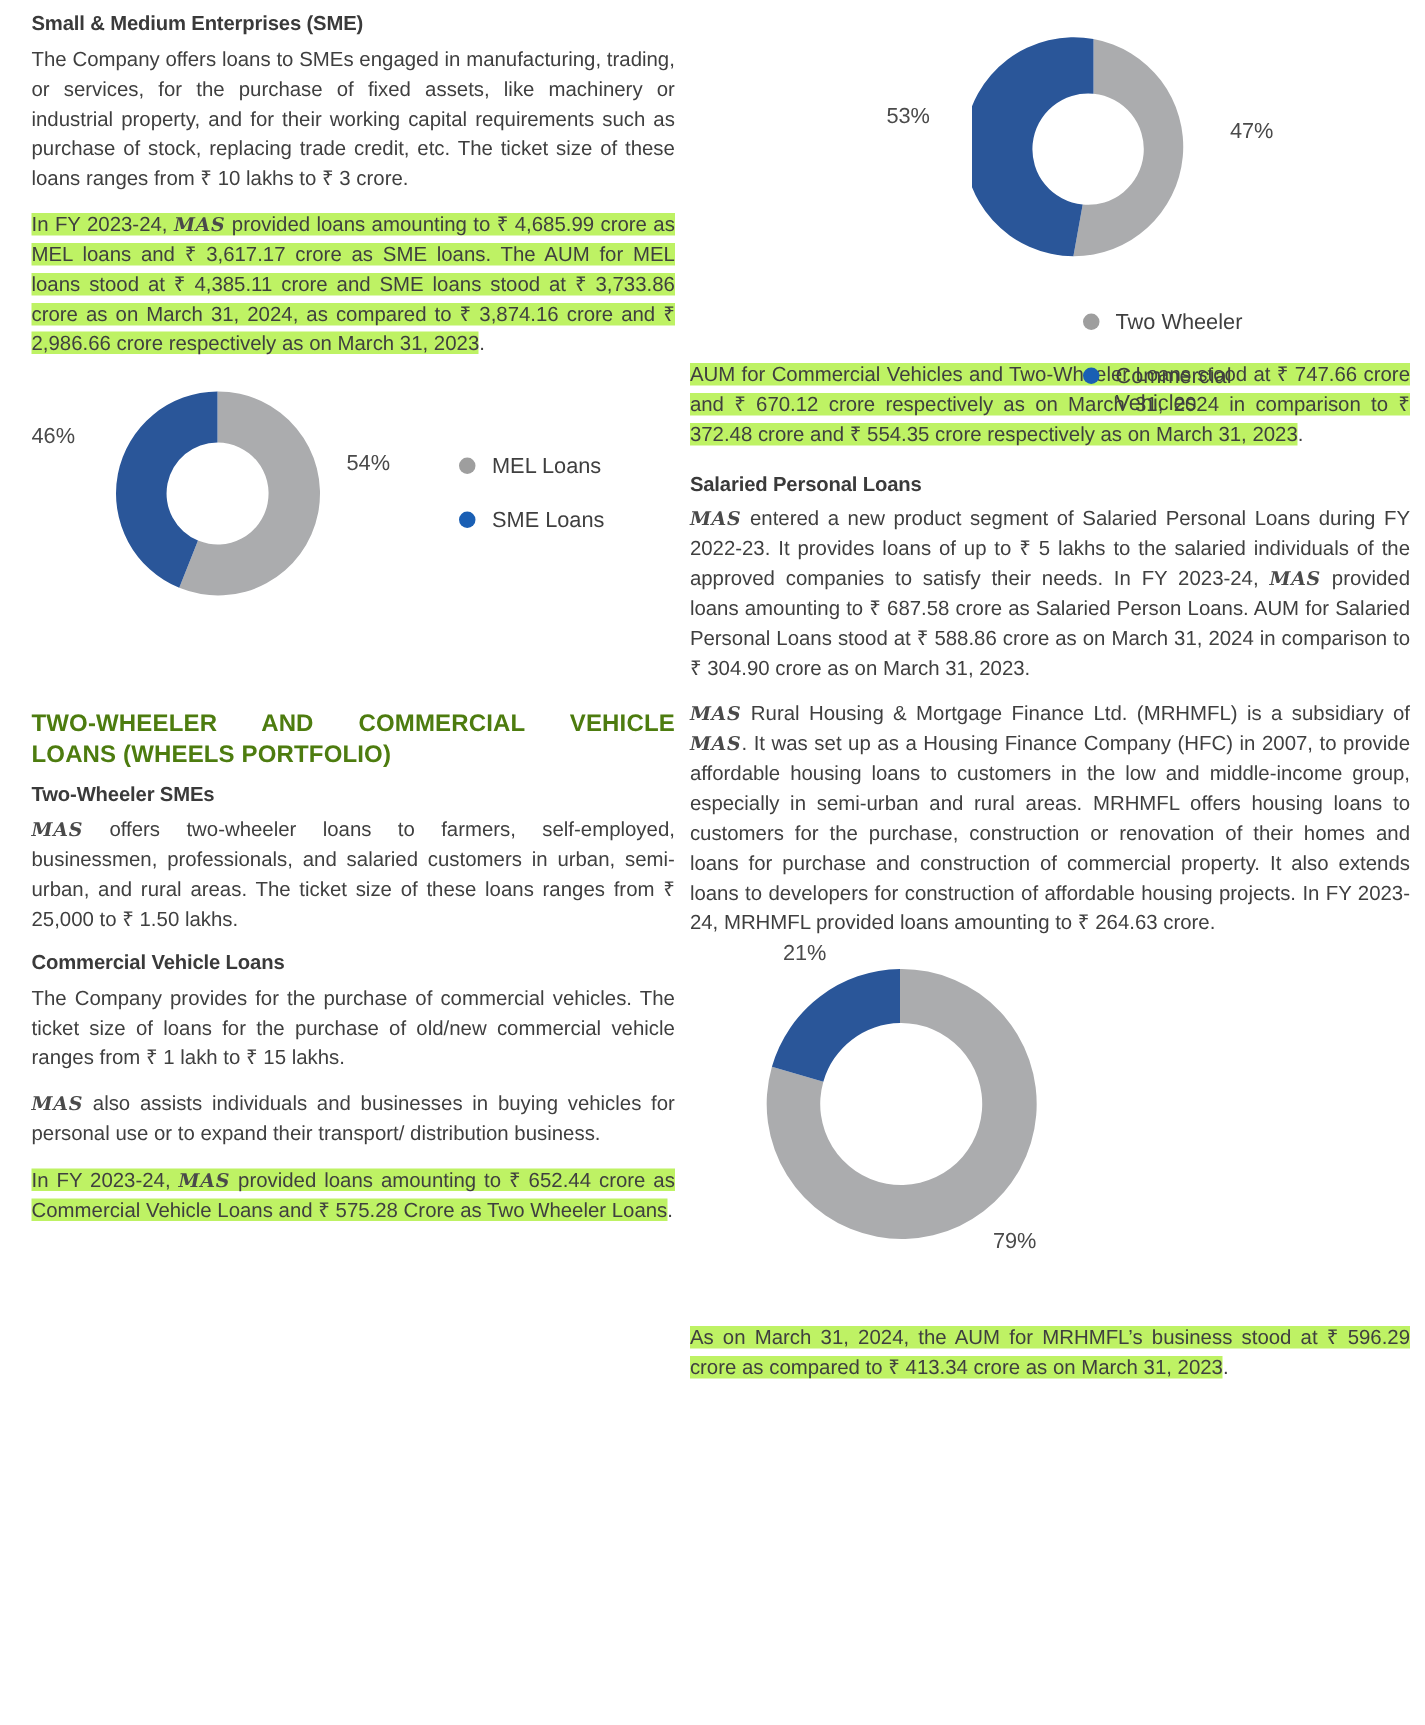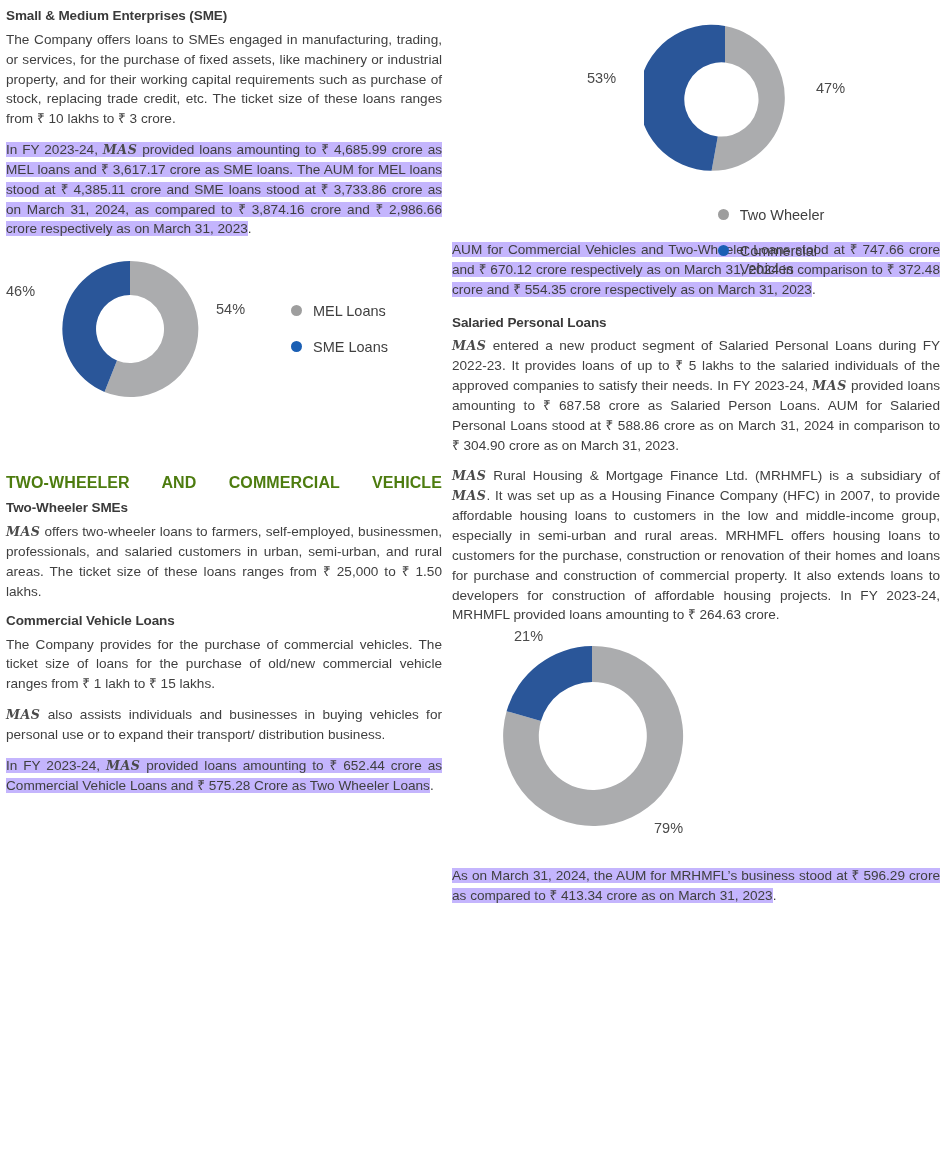--- a/index.html
+++ b/index.html
@@ -14,21 +14,21 @@
     font-family: "Liberation Sans", sans-serif;
     color: #3f3f3f;
     position: relative;
     overflow: hidden;
   }
   .page {
     width: 950px;
     height: 1150px;
     position: relative;
     display: flex;
-    padding: 8px 0 0 0;
+    padding: 8px 0 0 15px;
   }
   .col {
     position: relative;
   }
   .col-left {
     width: 448px;
     padding: 0 6px 0 6px;
   }
   .col-right {
     width: 502px;
@@ -60,21 +60,21 @@
     display: block;
   }
   p.body {
     font-size: 13.6px;
     line-height: 1.46;
     text-align: justify;
     margin: 0 0 11px 0;
     color: #3f3f3f;
   }
   .hl {
-    background: #c4b5fd;
+    background: #bef264;
     box-decoration-break: clone;
     -webkit-box-decoration-break: clone;
   }
   .mas {
     font-family: "DejaVu Serif", serif;
     font-weight: bold;
     font-size: 0.93em;
     letter-spacing: 0.5px;
     font-style: italic;
     color: #4a4a4a;
@@ -160,20 +160,21 @@
           <div class="legend-row">
             <span class="dot blue"></span>
             <span class="legend-label">SME Loans</span>
           </div>
         </div>
       </div>
     </div>
 
     <div class="section-head">
       <span>TWO-WHEELER AND COMMERCIAL VEHICLE</span>
+      <span class="lastline">LOANS (WHEELS PORTFOLIO)</span>
     </div>
 
     <h3 class="sub-head">Two-Wheeler SMEs</h3>
     <p class="body"><span class="mas">MAS</span><span> offers two-wheeler loans to farmers, self-employed, businessmen, professionals, and salaried customers in urban, semi-urban, and rural areas. The ticket size of these loans ranges from ₹ 25,000 to ₹ 1.50 lakhs.</span></p>
 
     <h3 class="sub-head">Commercial Vehicle Loans</h3>
     <p class="body">The Company provides for the purchase of commercial vehicles. The ticket size of loans for the purchase of old/new commercial vehicle ranges from ₹ 1 lakh to ₹ 15 lakhs.</p>
 
     <p class="body"><span class="mas">MAS</span><span> also assists individuals and businesses in buying vehicles for personal use or to expand their transport/ distribution business.</span></p>
 
@@ -224,16 +225,16 @@
             <path d="M 100 10 A 90 90 0 1 1 14.6 75.2 L 48.9 85.1 A 54 54 0 1 0 100 46 Z" fill="#abacae"></path>
 
             <path d="M 14.6 75.2 A 90 90 0 0 1 100 10 L 100 46 A 54 54 0 0 0 48.9 85.1 Z" fill="#2a5699"></path>
           </svg>
           <div class="pct" style="left:162px; top:184px;">79%</div>
           <div class="pct" style="left:22px; top:-8px;">21%</div>
         </div>
       </div>
     </div>
 
-    <p class="body" style="margin-top:12px;"><span class="hl">As on March 31, 2024, the AUM for MRHMFL’s business stood at ₹ 596.29 crore as compared to ₹ 413.34 crore as on March 31, 2023</span><span>.</span></p>
+    <p class="body" style="margin-top:28px;"><span class="hl">As on March 31, 2024, the AUM for MRHMFL’s business stood at ₹ 596.29 crore as compared to ₹ 413.34 crore as on March 31, 2023</span><span>.</span></p>
 
   </div>
 </div>
 
 </body></html>

